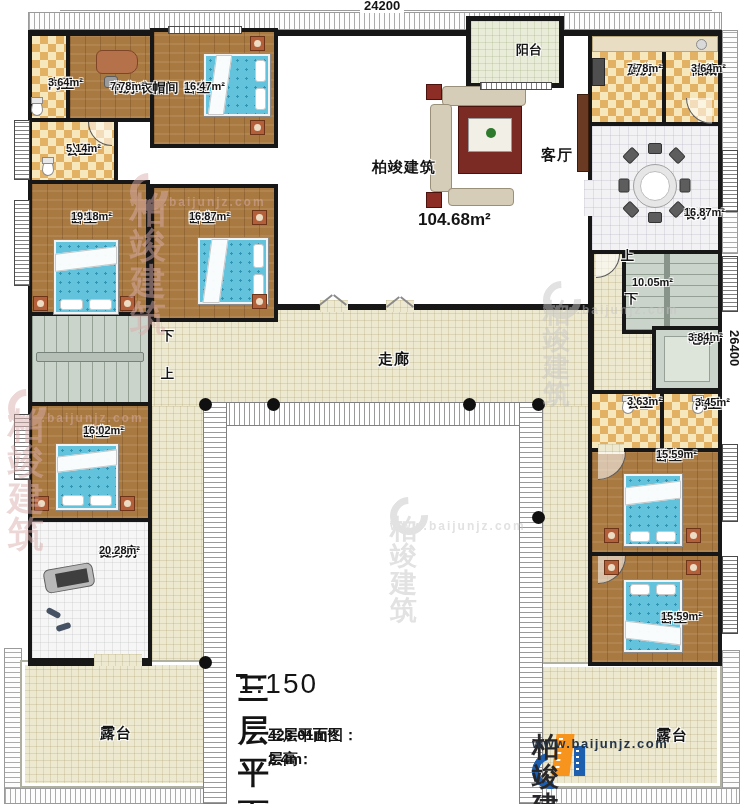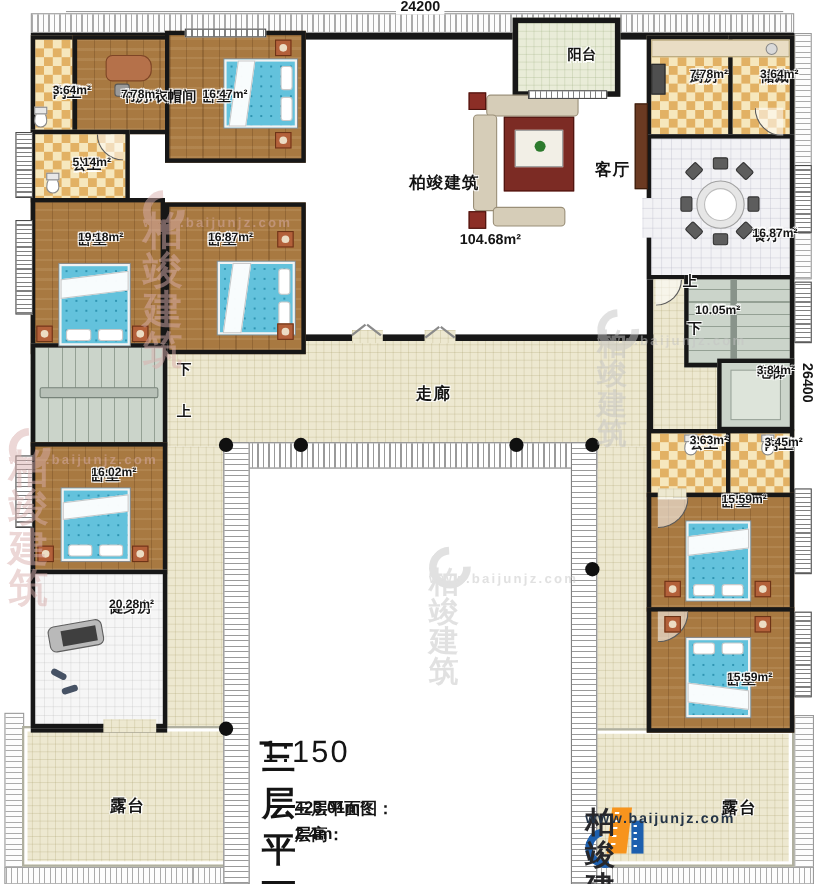--- a/index.html
+++ b/index.html
@@ -294,21 +294,21 @@
       <div class="a">19.18m²</div>
     </div>
   <div class="rl" style="left:189px;top:210px;">
     <div class="n">卧室</div>
       <div class="a">16.87m²</div>
     </div>
   <div class="rl big" style="left:372px;top:158px;">
     <div class="n">柏竣建筑</div>
     </div>
   <div class="rl" style="left:418px;top:210px;">
-    <div class="a" style="font-size:13px;">104.68m²</div>
+    <div class="a" style="font-size:17px;">104.68m²</div>
     </div>
   <div class="rl" style="left:516px;top:42px;">
     <div class="n">阳台</div>
     </div>
   <div class="rl big" style="left:541px;top:146px;">
     <div class="n">客厅</div>
     </div>
   <div class="rl" style="left:627px;top:62px;">
     <div class="n">厨房</div>
       <div class="a">7.78m²</div>

